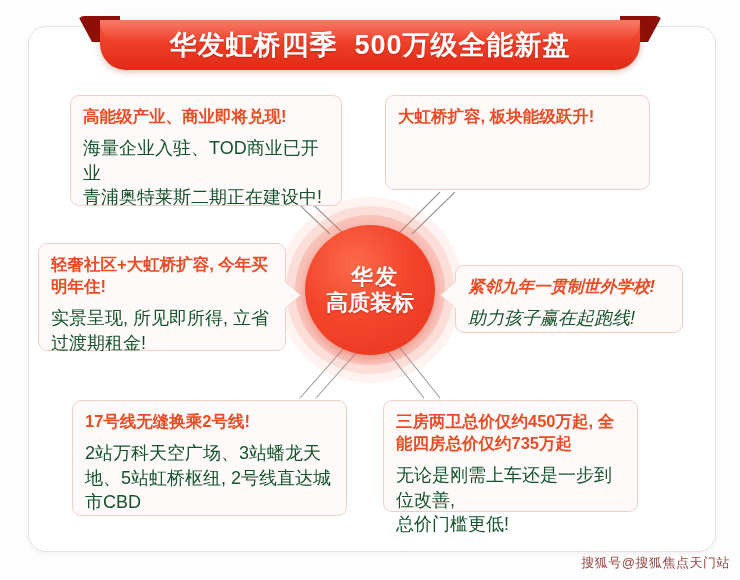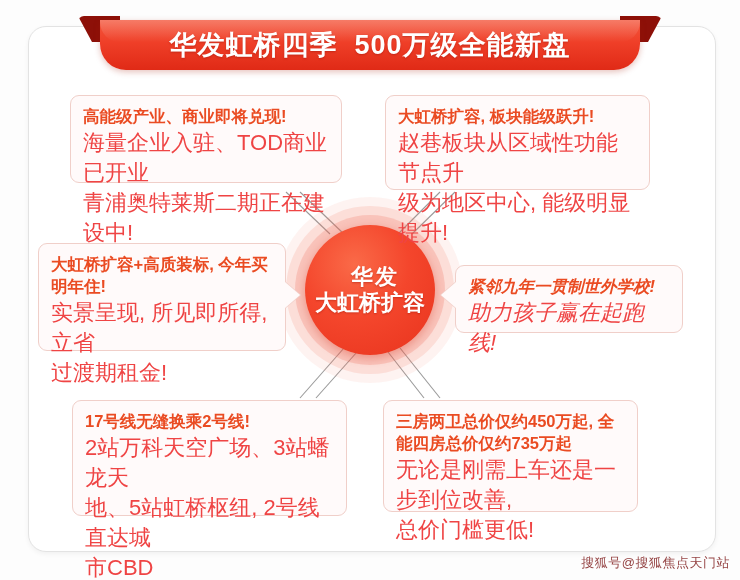--- a/index.html
+++ b/index.html
@@ -118,32 +118,32 @@
     padding:9px 12px 11px 12px;
   }
   .box .hl{
     color:#ea4b22;
     font-weight:bold;
     font-size:16.5px;
     line-height:1.34;
     letter-spacing:0px;
   }
   .box .bd{
-    color:#ef4444;
-    font-size:22px;
+    color:#14532d;
+    font-size:18px;
     line-height:1.36;
     letter-spacing:0px;
-    margin-top:1px;
+    margin-top:9px;
   }
 
   
   .tail{position:absolute;width:0;height:0;}
 
   
-  #box-industry{left:70px;top:95px;width:272px;height:88px;}
+  #box-industry{left:70px;top:95px;width:272px;height:111px;}
   #box-hongqiao{left:385px;top:95px;width:265px;height:95px;}
   #box-community{left:38px;top:243px;width:248px;height:108px;}
   #box-school{left:455px;top:265px;width:228px;height:68px;font-style:italic;}
   #box-metro{left:72px;top:400px;width:275px;height:116px;}
   #box-price{left:383px;top:400px;width:255px;height:112px;}
 
   
   #box-community .tail{
     right:-15px;top:38px;
     border-top:13px solid transparent;
@@ -197,36 +197,35 @@
       </div>
     </div>
   </div>
 
   <div class="hub">
     <div class="halo h1"></div>
     <div class="halo h2"></div>
     <div class="halo h3"></div>
     <div class="hub-core">
       <div class="hub-line l1">华发</div>
-      <div class="hub-line l2">大虹桥扩容</div>
+      <div class="hub-line l2">高质装标</div>
     </div>
   </div>
 
   <div class="box" id="box-industry">
     <div class="hl">高能级产业、商业即将兑现!</div>
     <div class="bd">海量企业入驻、TOD商业已开业<br>青浦奥特莱斯二期正在建设中!</div>
   </div>
 
   <div class="box" id="box-hongqiao">
     <div class="hl">大虹桥扩容, 板块能级跃升!</div>
-    <div class="bd">赵巷板块从区域性功能节点升<br>级为地区中心, 能级明显提升!</div>
   </div>
 
   <div class="box" id="box-community">
-    <div class="hl">大虹桥扩容+高质装标, 今年买明年住!</div>
+    <div class="hl">轻奢社区+大虹桥扩容, 今年买明年住!</div>
     <div class="bd">实景呈现, 所见即所得, 立省<br>过渡期租金!</div>
     <span class="tail"></span>
   </div>
 
   <div class="box" id="box-school">
     <div class="hl">紧邻九年一贯制世外学校!</div>
     <div class="bd">助力孩子赢在起跑线!</div>
     <span class="tail"></span>
   </div>
 

